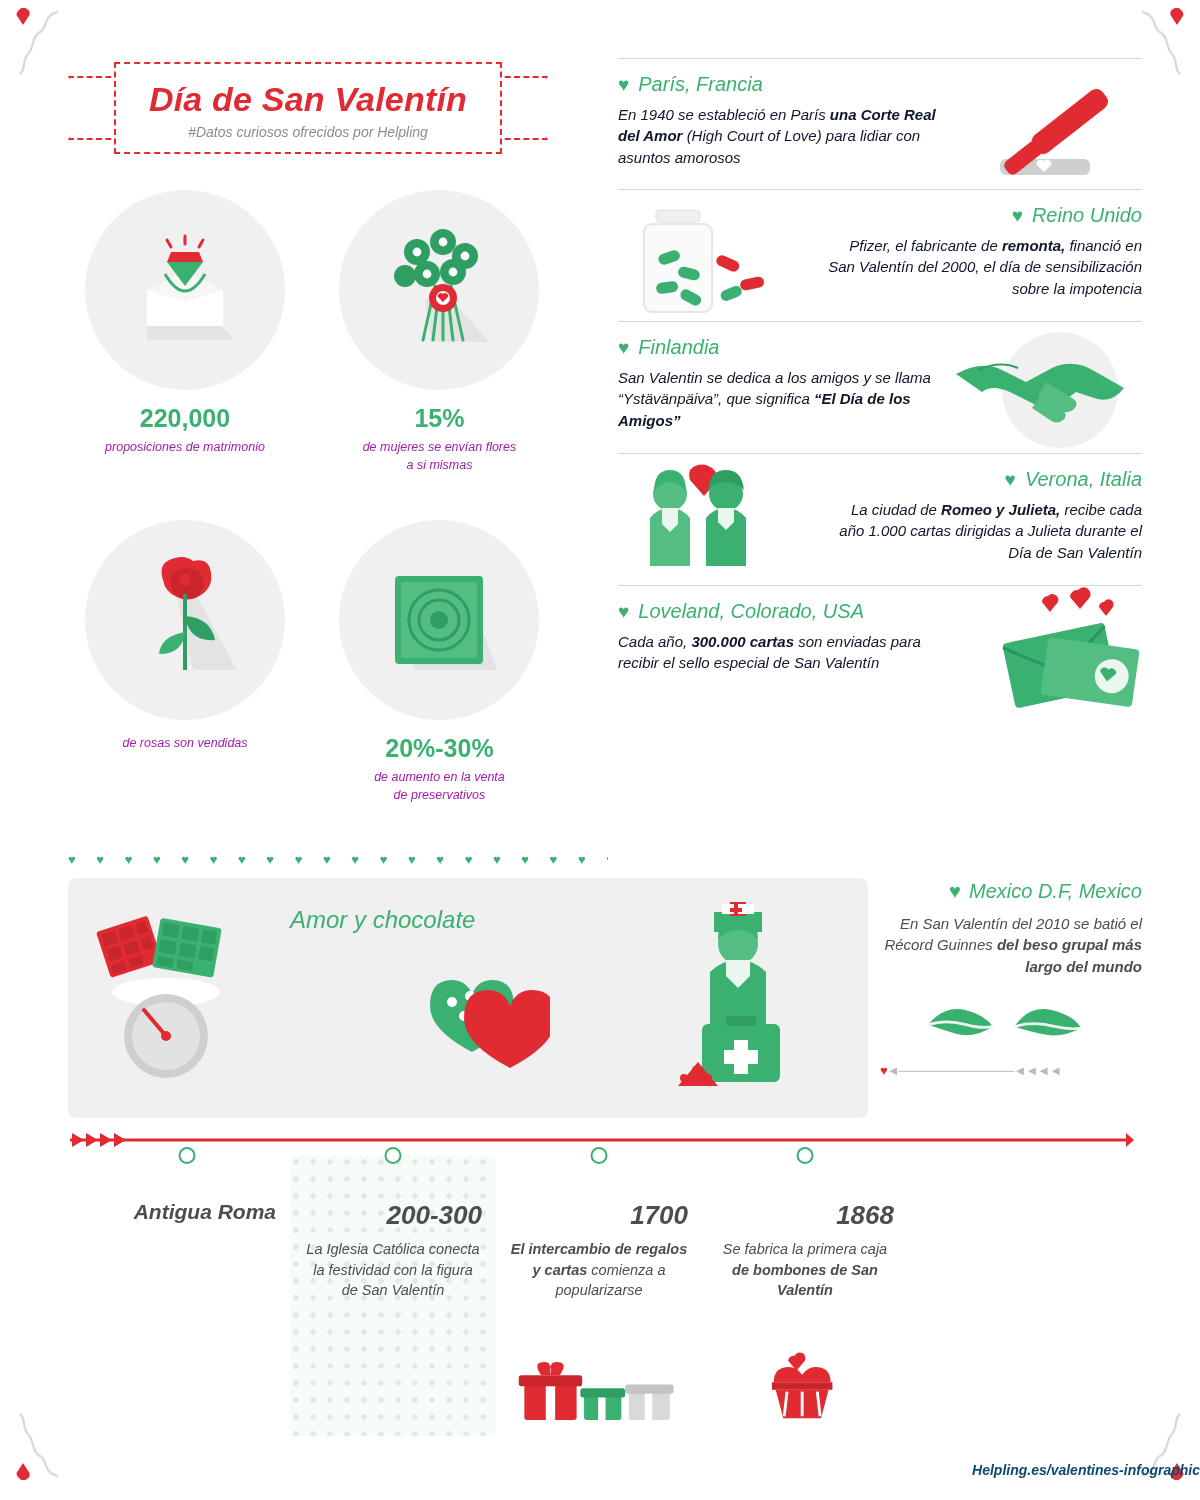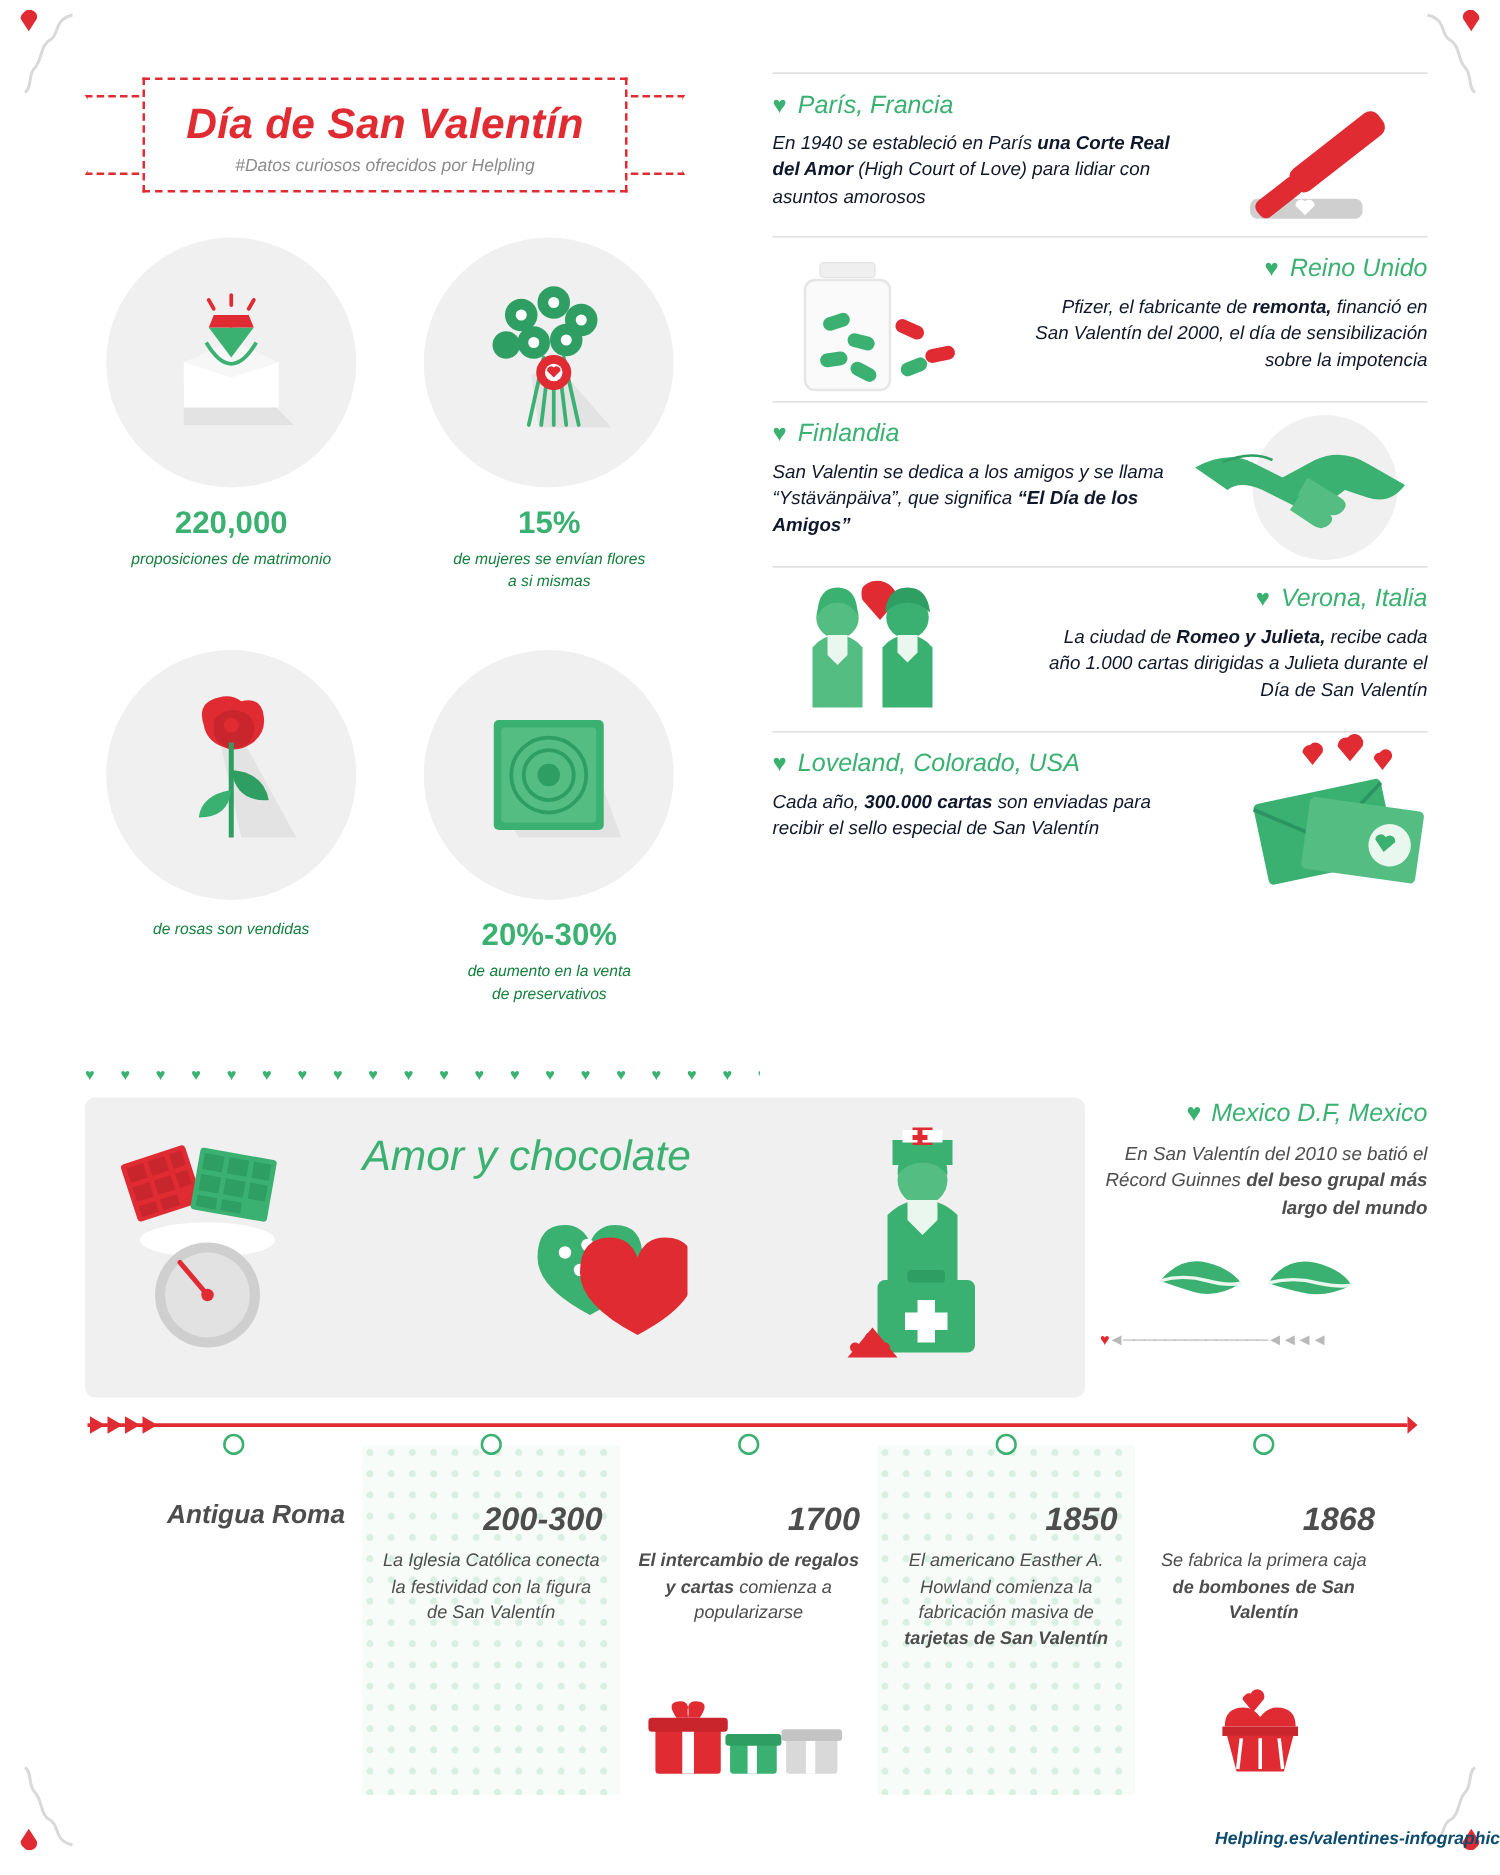--- a/index.html
+++ b/index.html
@@ -44,21 +44,21 @@
 
   
   #stats { position:absolute; left:60px; top:190px; width:520px; }
   .stat { width:250px; display:inline-block; vertical-align:top; text-align:center; }
   .stat .circle {
     width:200px; height:200px; border-radius:50%; background:#f0f0f0;
     margin:0 auto 14px; position:relative; overflow:hidden;
   }
   .stat .circle svg { position:absolute; left:0; top:0; width:200px; height:200px; }
   .stat .big { font-size:25px; font-weight:bold; color:#3ab171; margin-bottom:5px; }
-  .stat .cap { font-size:12.5px; font-style:italic; color:#15803d; line-height:1.45; }
+  .stat .cap { font-size:12.5px; font-style:italic; color:#a21caf; line-height:1.45; }
   .row2 { margin-top:46px; }
 
   
   #facts { position:absolute; left:618px; top:58px; width:524px; }
   .fact { position:relative; border-bottom:1px solid #d8d8d8; padding:14px 0 12px; min-height:132px; }
   .fact:first-child { border-top:1px solid #d8d8d8; }
   .fact h3 {
     margin:0 0 8px; font-size:20px; font-style:italic; font-weight:normal; color:#3ab171;
     display:flex; align-items:center; gap:9px;
   }
@@ -77,21 +77,21 @@
     font-size:13px; color:#3ab171; letter-spacing:8.5px; white-space:nowrap; overflow:hidden;
   }
 
   
   #choco {
     position:absolute; left:68px; top:878px; width:800px; height:240px;
     background:#f0f0f0; border-radius:8px;
   }
   #choco h2 {
     position:absolute; left:222px; top:28px; margin:0;
-    font-size:34px; font-style:italic; font-weight:normal; color:#3ab171;
+    font-size:24px; font-style:italic; font-weight:normal; color:#3ab171;
   }
   .ch-abs { position:absolute; }
 
   
   #mexico { position:absolute; left:880px; top:880px; width:262px; }
   #mexico h3 { margin:0 0 10px; font-size:20px; font-style:italic; font-weight:normal; color:#3ab171;
     display:flex; align-items:center; gap:8px; justify-content:flex-end; }
   #mexico p { margin:0; font-size:15px; font-style:italic; line-height:1.42; text-align:right; }
   #mexico p b { font-weight:bold; }
 
@@ -512,27 +512,20 @@
           <rect x="74" y="38" width="40" height="28" rx="3" fill="#3ab171"></rect>
           <rect x="89" y="38" width="8" height="28" fill="#ffffff"></rect>
           <rect x="70" y="32" width="48" height="10" rx="3" fill="#2e9e63"></rect>
           <rect x="122" y="34" width="44" height="32" rx="3" fill="#d9d9d9"></rect>
           <rect x="139" y="34" width="8" height="32" fill="#ffffff"></rect>
           <rect x="118" y="28" width="52" height="10" rx="3" fill="#c4c4c4"></rect>
         </svg>
       </div>
     </div>
 
-    <div class="tl-col shaded">
-      <div class="tl-dot"></div>
-      <div class="tl-year">1850</div>
-      <div class="tl-txt">
-        <span>El americano Easther A. Howland comienza la fabricación masiva de </span><b>tarjetas de San Valentín</b>
-      </div>
-    </div>
 
     <div class="tl-col">
       <div class="tl-dot"></div>
       <div class="tl-year">1868</div>
       <div class="tl-txt">
         <span>Se fabrica la primera caja </span><b>de bombones de San Valentín</b>
       </div>
       <div class="tl-art">
         <svg viewBox="0 0 110 80" style="width:104px;height:76px;">
           <path d="M44 8 a6 6 0 0 1 11 5 l-9 11 l-9 -11 a6 6 0 0 1 7 -5z" fill="#e02b32"></path>

